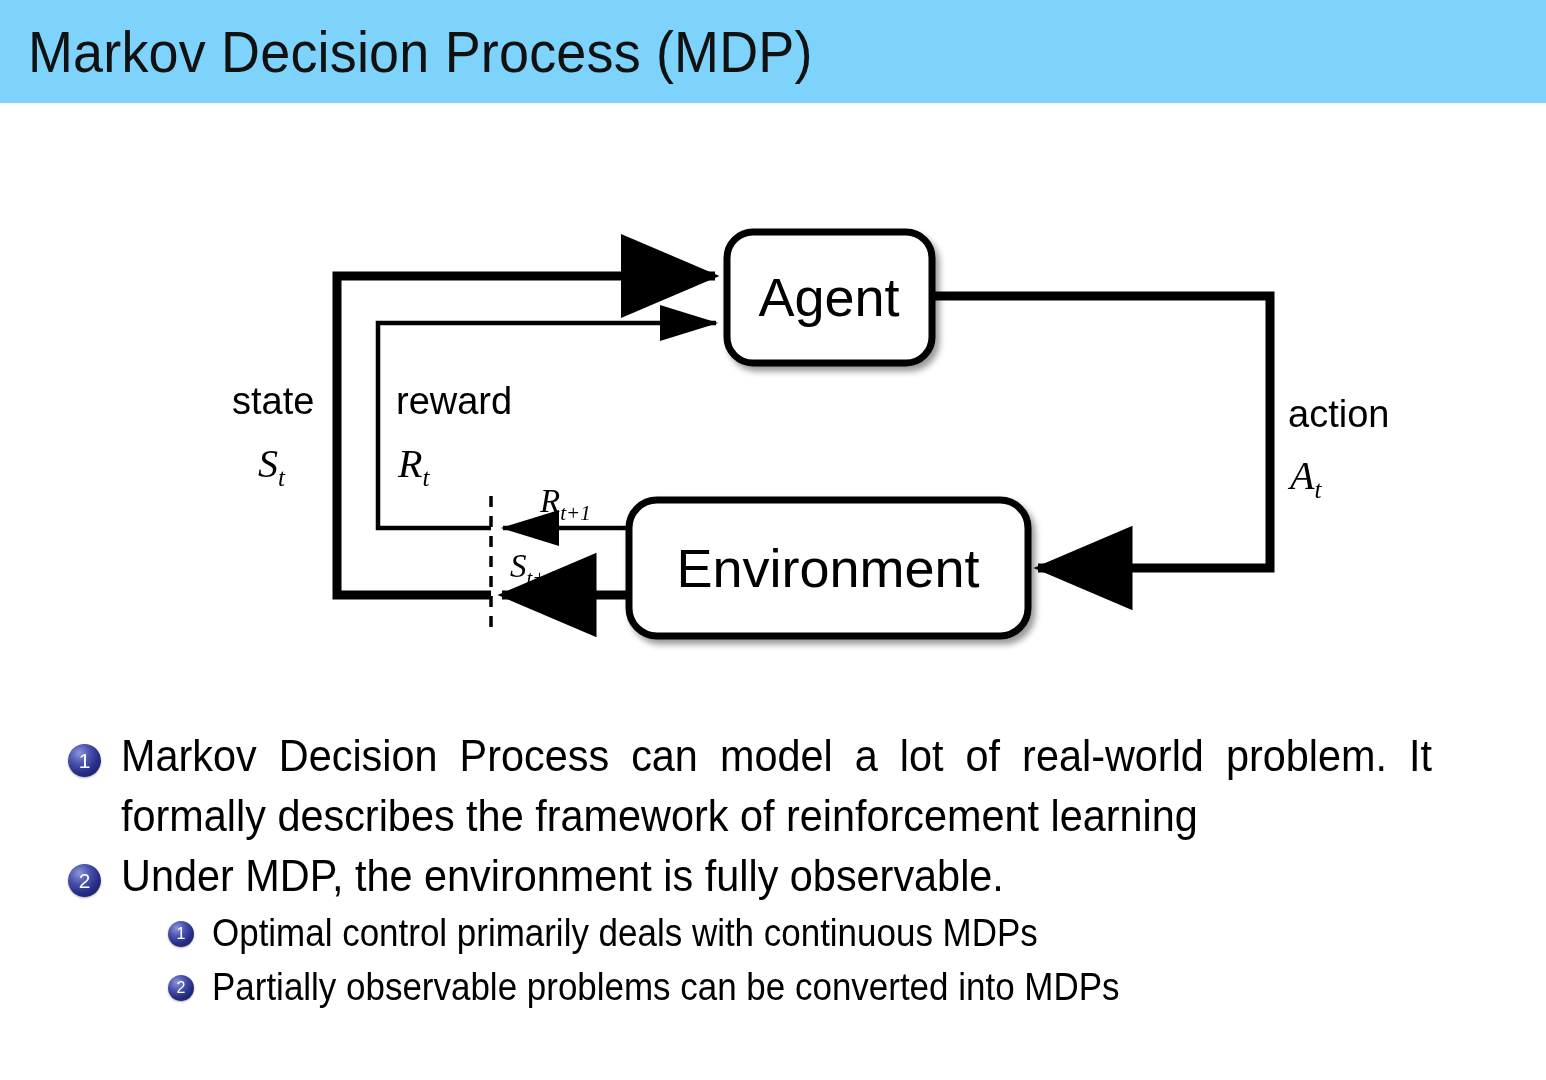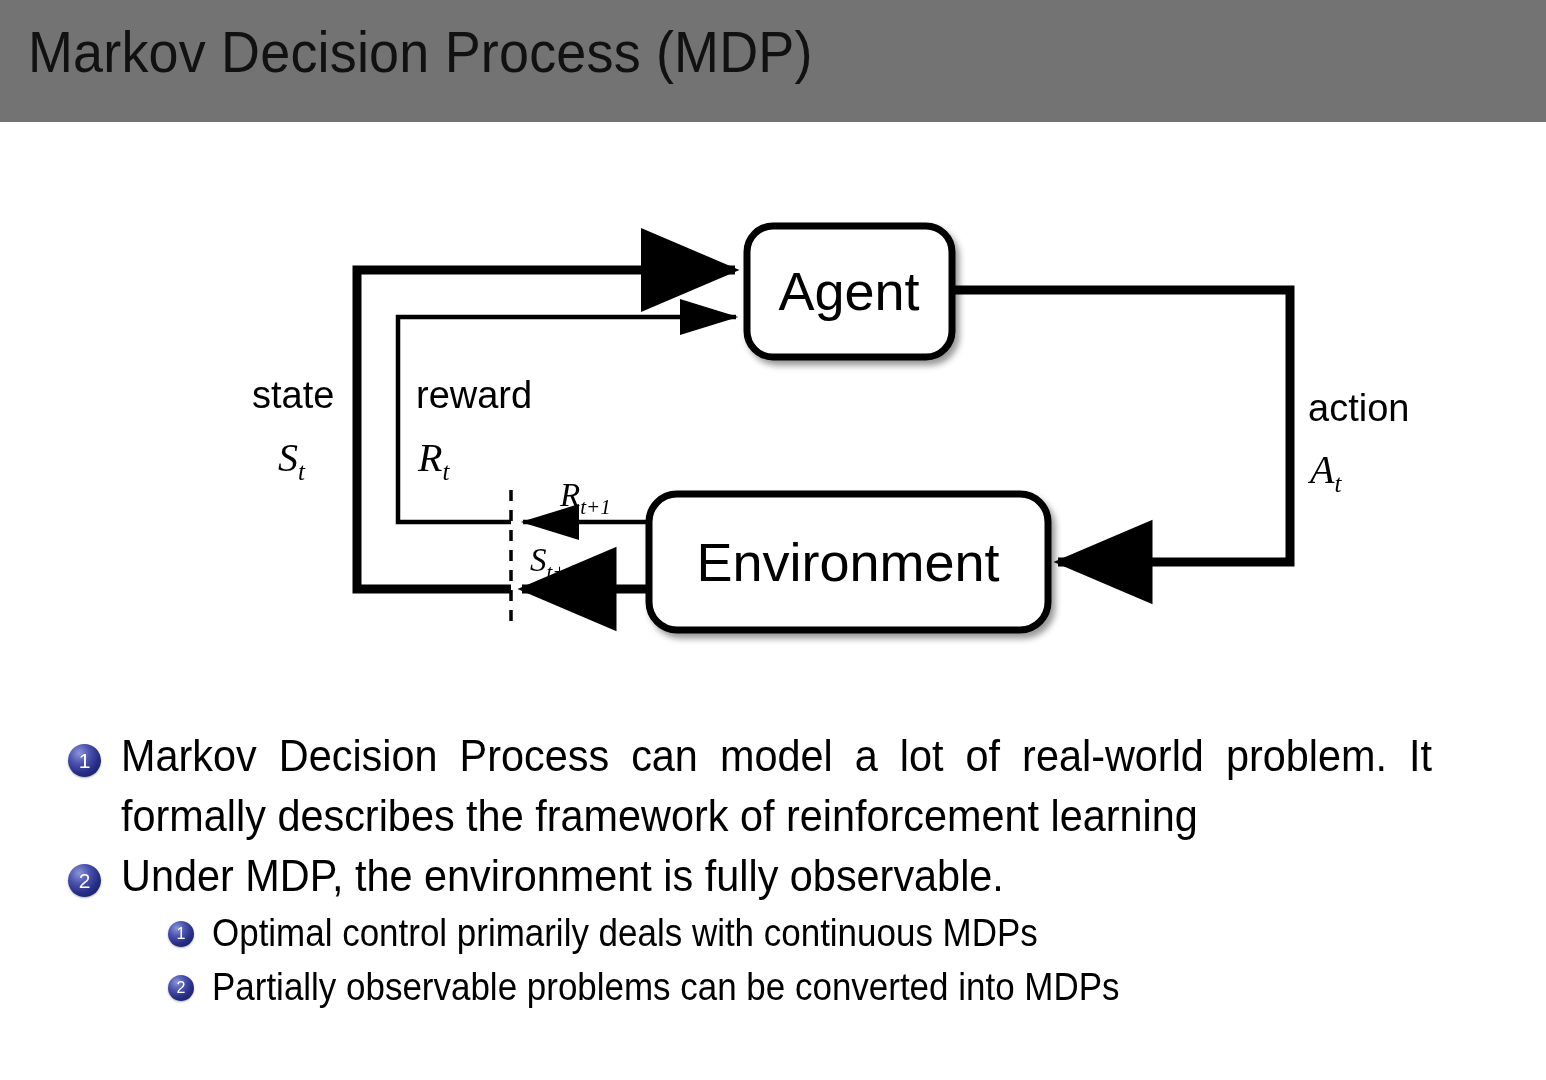--- a/index.html
+++ b/index.html
@@ -15,46 +15,45 @@
     overflow: hidden;
     font-family: "Liberation Sans", sans-serif;
     color: #000000;
   }
 
   
   #title-bar {
     position: absolute;
     left: 0; top: 0;
     width: 1546px;
-    height: 122px;
-    background: #737373;
+    height: 103px;
+    background: #7dd3fc;
   }
   #slide-title {
     position: absolute;
     left: 28px;
     top: 18px;
     font-size: 58px;
     line-height: 68px;
     font-weight: 400;
     letter-spacing: 0.2px;
     color: #111111;
     white-space: nowrap;
     font-family: "Liberation Sans", sans-serif;
     transform: scaleX(0.93);
     transform-origin: left center;
   }
 
   
   #diagram {
     position: absolute;
     left: 0;
-    top: 88px;
+    top: 94px;
     width: 1334px;
     height: 610px;
-    padding-left: 20px;
   }
   #diagram svg {
     display: block;
   }
 
   .node-label {
     font-family: "Liberation Sans", sans-serif;
     font-size: 54px;
     fill: #000000;
   }

